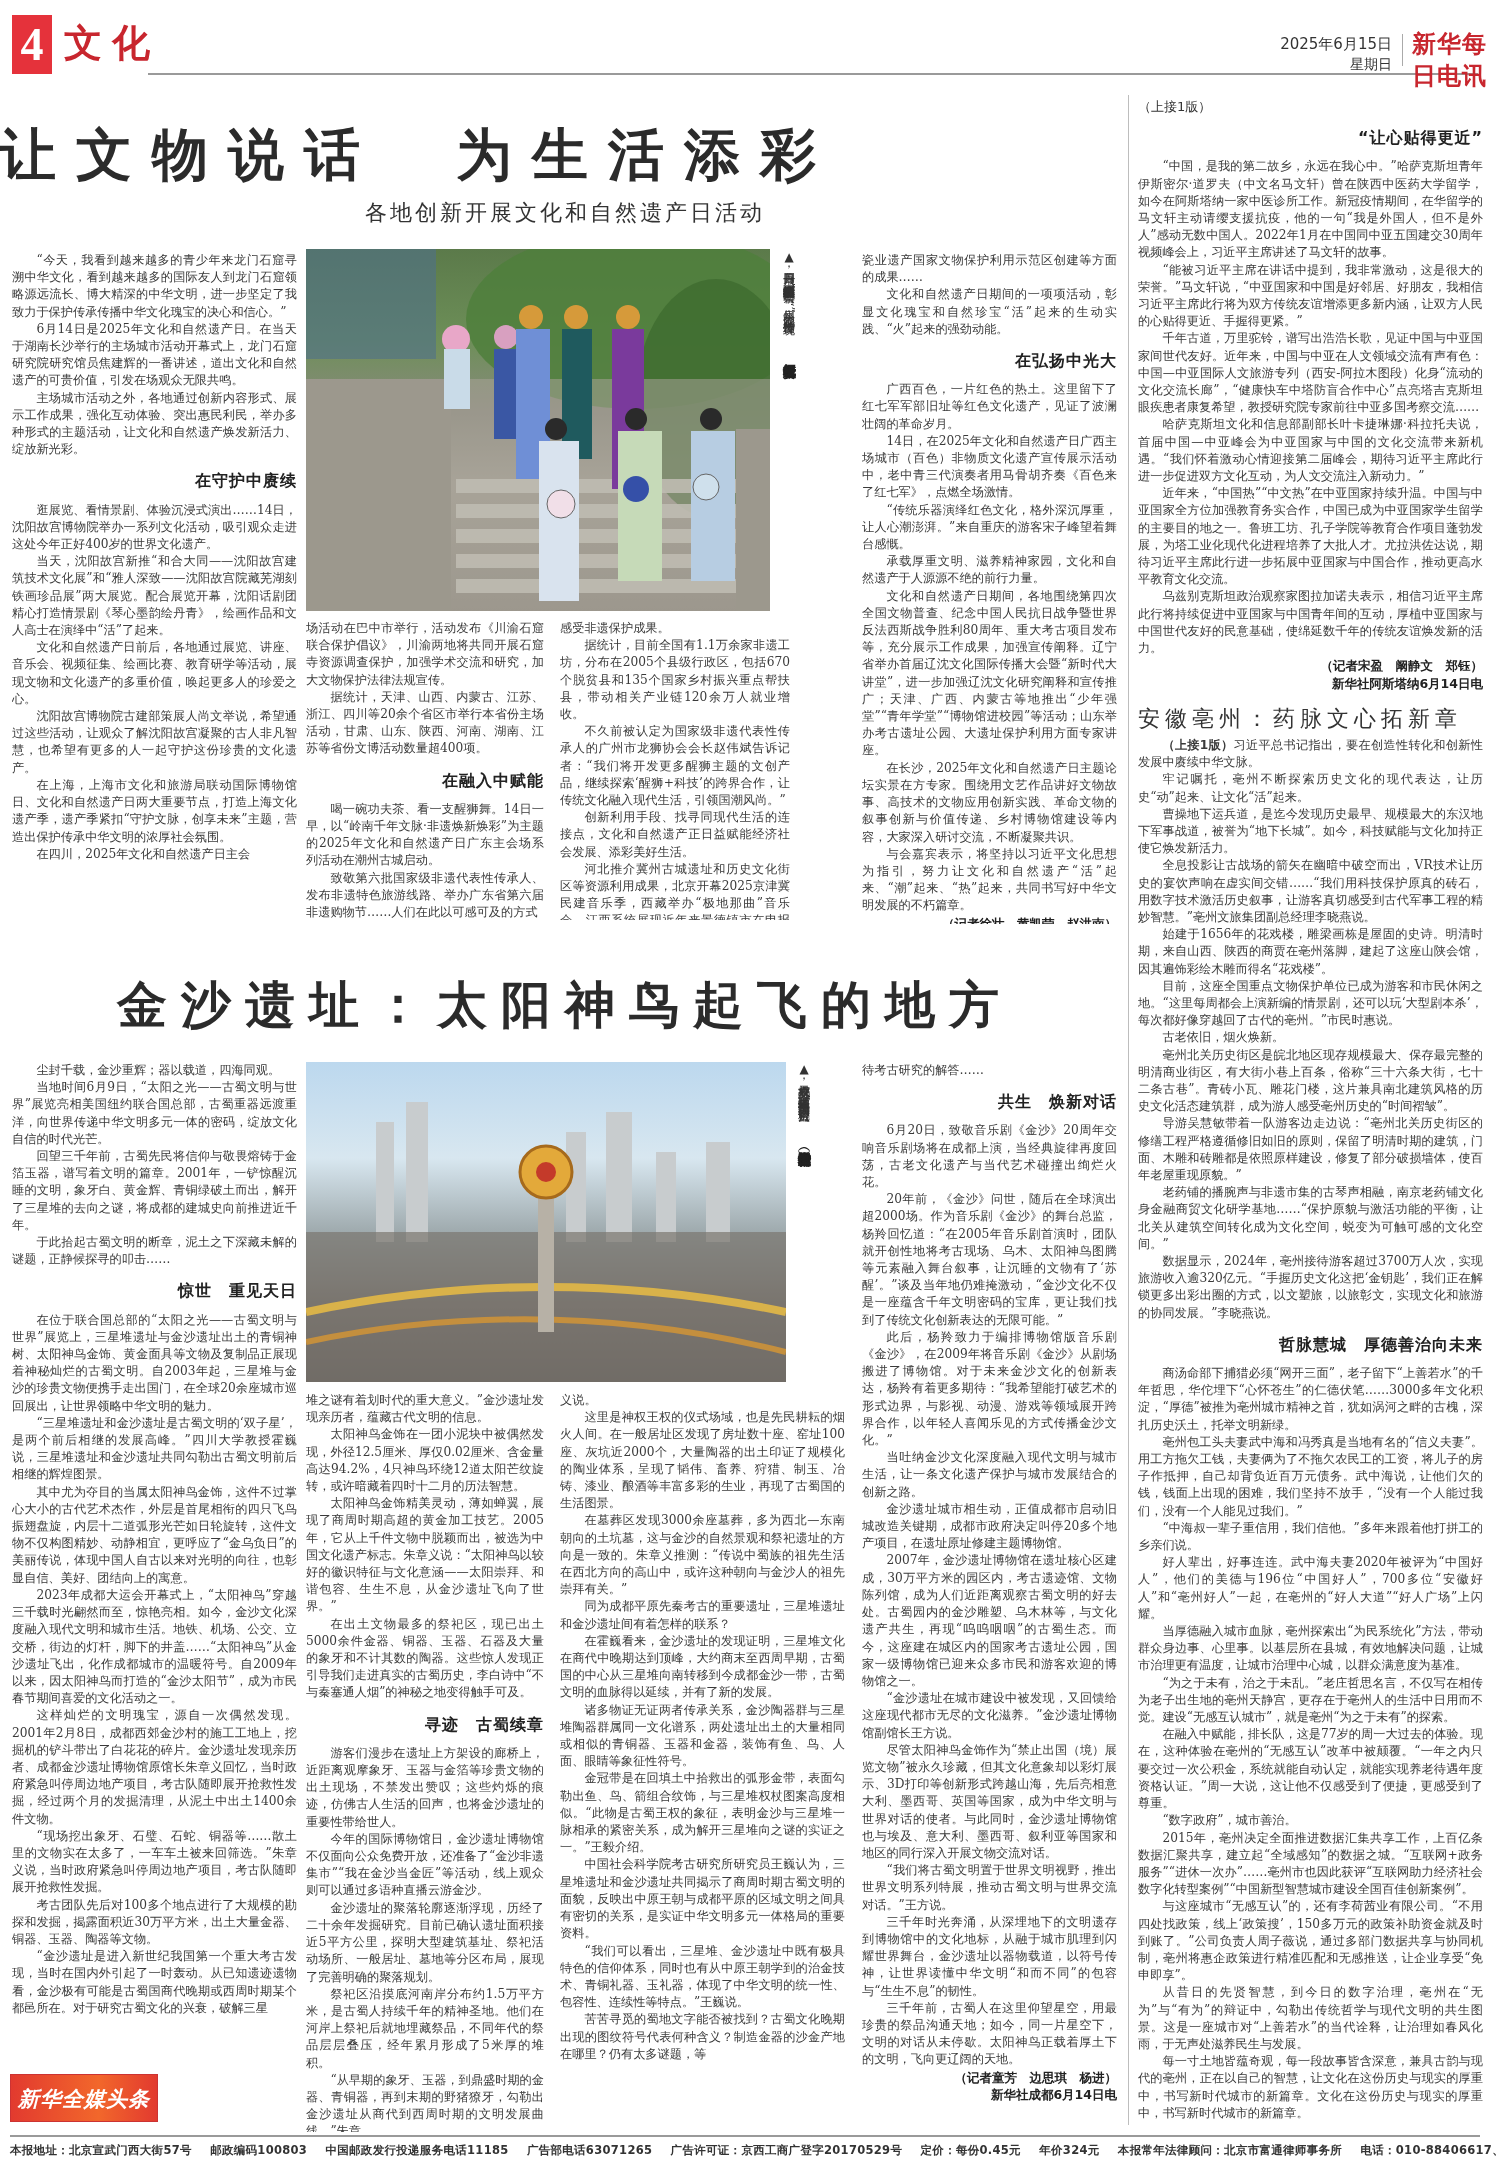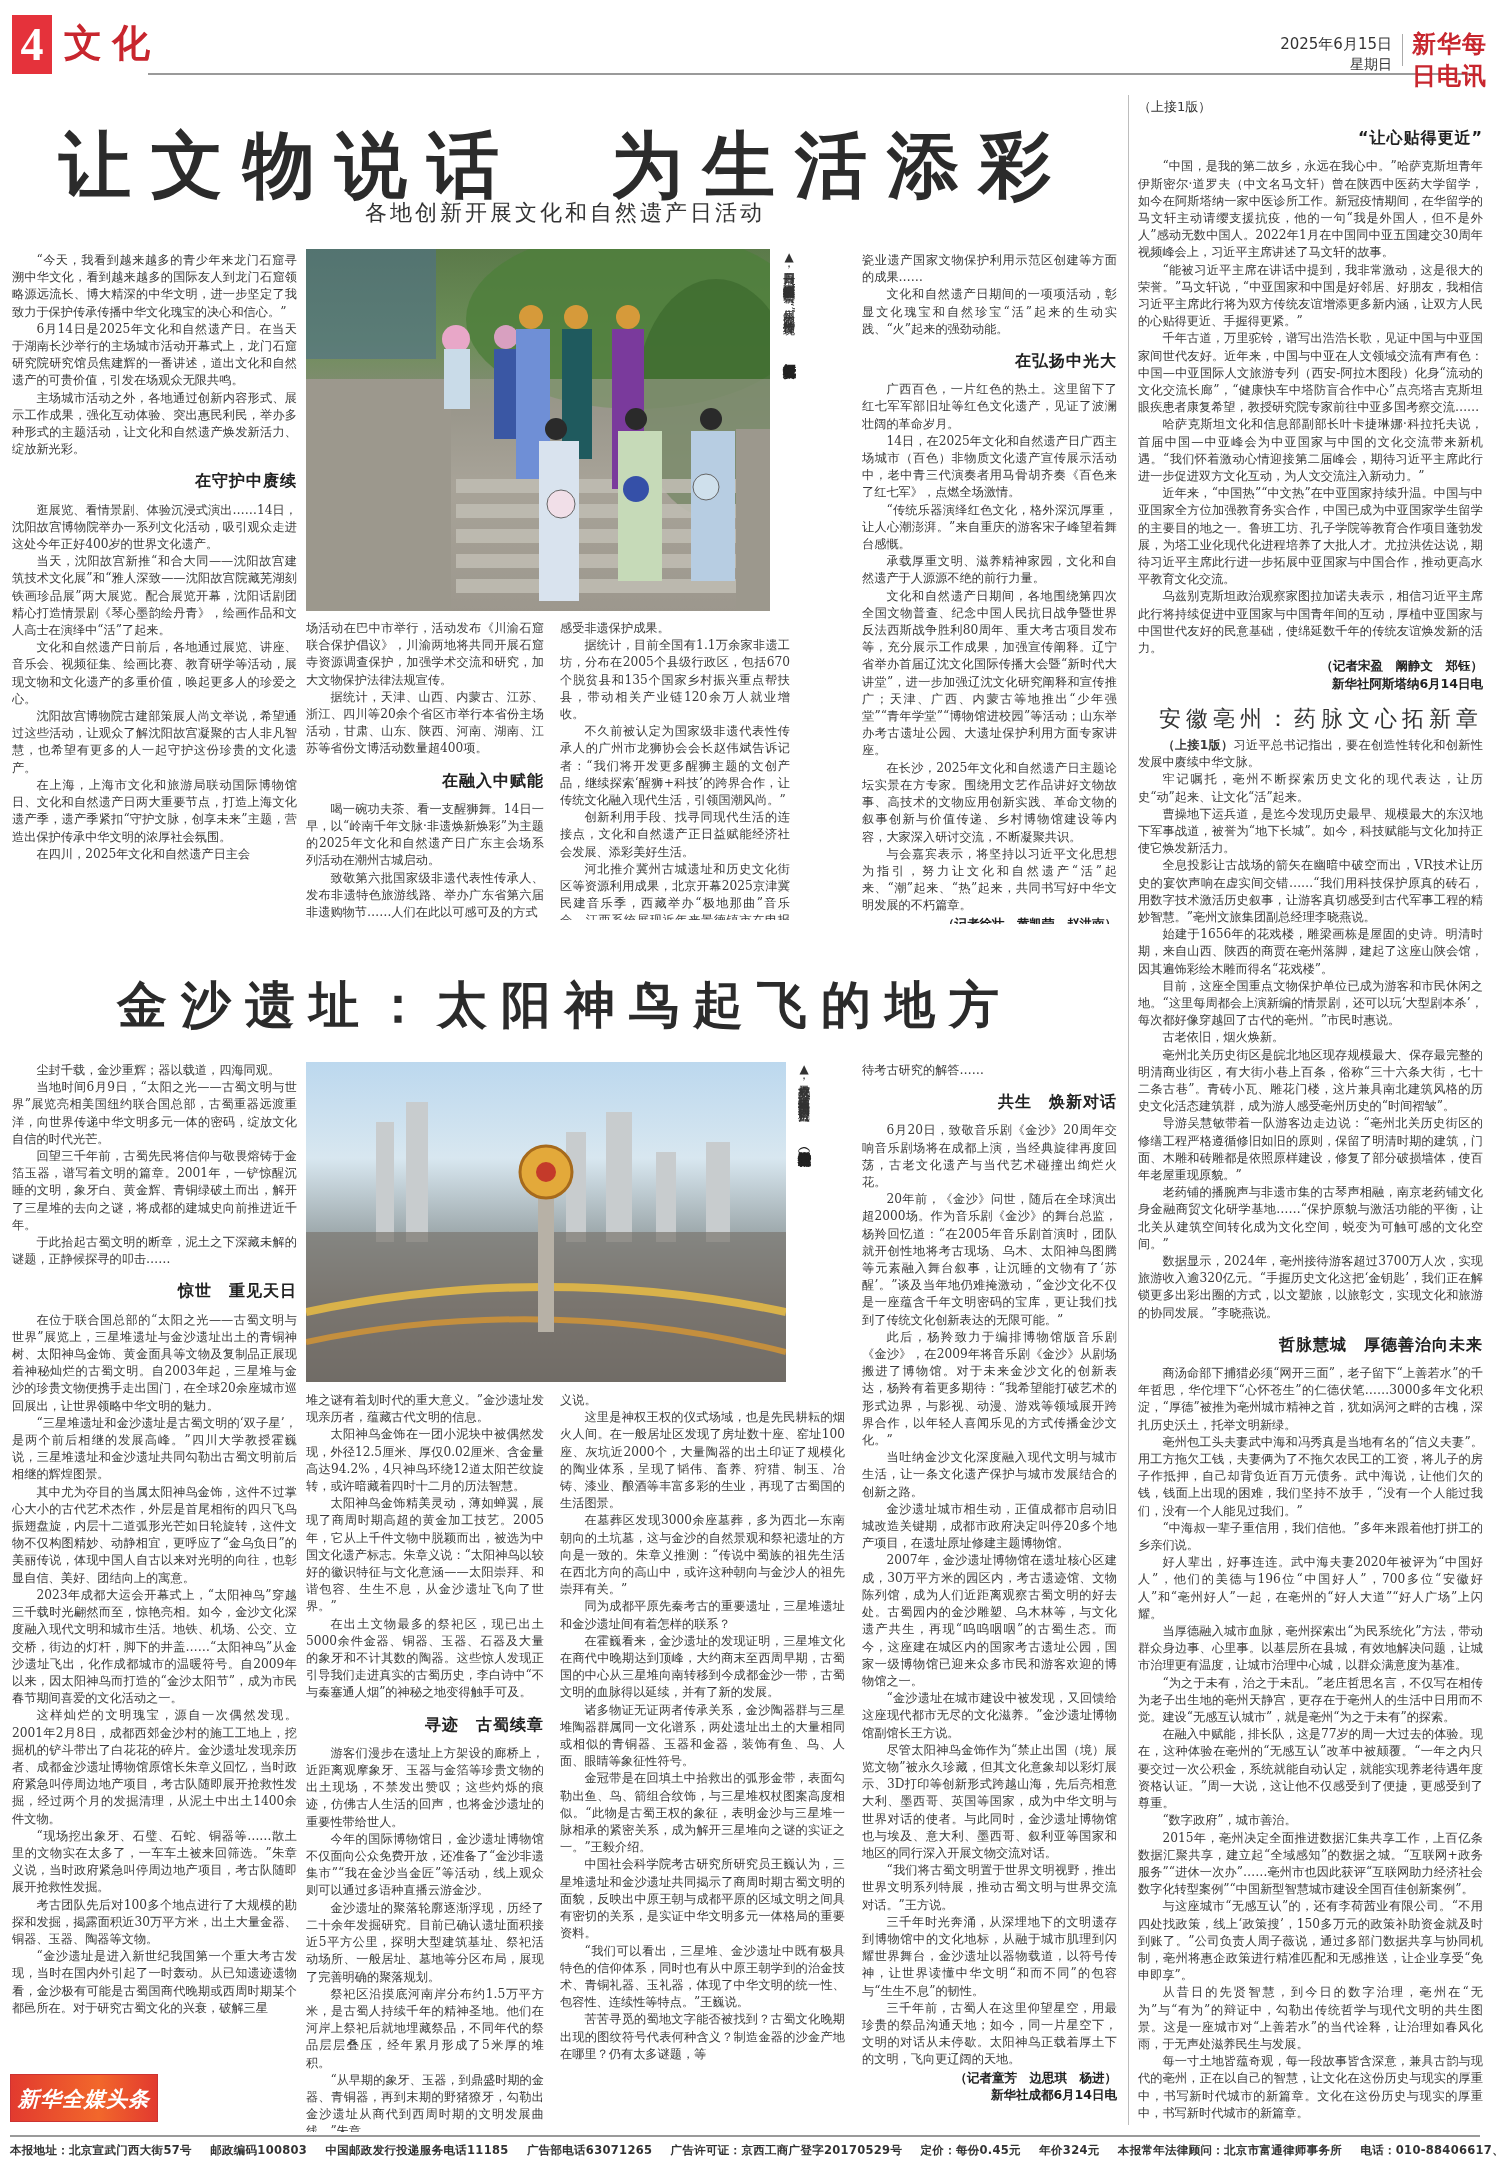--- a/index.html
+++ b/index.html
@@ -6,34 +6,34 @@
 html,body{width:1500px;height:2173px;background:#fff;overflow:hidden}
 body{font-family:"DejaVu Serif",serif;color:#2a2a2a;position:relative}
 .abs{position:absolute}
 .masthead-num{left:12px;top:15px;width:40px;height:59px;background:#e5323b;color:#fff;font-family:"Liberation Serif",serif;font-weight:bold;font-size:46px;text-align:center;line-height:59px}
 .masthead-sec{left:64px;top:18px;font-size:38px;color:#c8262e;font-weight:bold;letter-spacing:10px;font-family:"DejaVu Serif",serif}
 .masthead-rule{left:148px;top:73px;width:1330px;height:2px;background:#9a9a9a}
 .masthead-date{left:1192px;top:34px;text-align:right;width:200px;font-family:"DejaVu Sans",sans-serif;font-size:15px;color:#333;line-height:20px}
 .masthead-date .wk{font-size:14px}
 .masthead-sep{left:1402px;top:34px;width:1px;height:32px;background:#aaa}
 .masthead-brand{left:1412px;top:28px;font-size:24px;color:#c8262e;font-weight:bold;font-family:"DejaVu Serif",serif;letter-spacing:1px}
-.headline1{left:0;top:118px;width:1130px;text-align:center;font-size:72px;font-weight:bold;letter-spacing:20px;color:#2b2b2b;font-family:"DejaVu Serif",serif}
+.headline1{left:0;top:118px;width:1130px;text-align:left;font-size:56px;font-weight:bold;letter-spacing:20px;color:#2b2b2b;font-family:"DejaVu Serif",serif}
 .subhead1{left:0;top:198px;width:1130px;text-align:center;font-size:22px;color:#333;letter-spacing:3px;font-family:"DejaVu Sans",sans-serif}
 .col{font-size:12.2px;line-height:17.2px;color:#3a3a3a;text-align:justify;font-family:"DejaVu Serif",serif;overflow:hidden}
 .col p{text-indent:2em}
 .col p.noind{text-indent:0}
 .col h3{text-align:right;font-family:"DejaVu Sans",sans-serif;font-weight:bold;font-size:16px;color:#222;margin:14px 0 12px;letter-spacing:1px}
 .col .byline{text-align:right;font-family:"DejaVu Sans",sans-serif;font-weight:bold;font-size:12.5px;color:#222;text-indent:0}
 .photo1{left:306px;top:249px;width:464px;height:362px;overflow:hidden;background:linear-gradient(180deg,#5b7a4a 0%,#6d8f58 25%,#8a8a7e 45%,#a9a59a 65%,#8f8b82 100%)}
 .vcap{writing-mode:vertical-rl;font-size:12px;line-height:18px;color:#333;font-family:"DejaVu Serif",serif}
 .vcap .credit{font-family:"DejaVu Sans",sans-serif;font-weight:bold;font-size:13px;color:#222;margin-top:26px}
 .rule-v{width:1px;background:#bdbdbd}
 .headline2{left:0;top:972px;width:1130px;text-align:center;font-size:50px;font-weight:bold;letter-spacing:14px;color:#2b2b2b;font-family:"DejaVu Serif",serif}
 .photo2{left:306px;top:1062px;width:480px;height:320px;overflow:hidden;background:linear-gradient(180deg,#bcd8ee 0%,#d8e7f0 30%,#9aa5a8 55%,#7a7470 75%,#5a5452 100%)}
-.right-col h2{text-align:right;font-family:"DejaVu Sans",sans-serif;font-size:22px;font-weight:normal;letter-spacing:5px;color:#333;margin:18px 0 10px}
+.right-col h2{text-align:left;font-family:"DejaVu Sans",sans-serif;font-size:22px;font-weight:normal;letter-spacing:5px;color:#333;margin:18px 0 10px}
 .footer-rule{left:10px;top:2135px;width:1470px;height:2px;background:#9a9a9a}
 .footer{left:10px;top:2143px;width:1480px;font-family:"DejaVu Sans",sans-serif;font-size:11.5px;color:#333;font-weight:bold;white-space:nowrap;letter-spacing:0.3px}
 .footer span{margin-right:14px}
 .badge{left:10px;top:2074px;width:148px;height:48px;background:linear-gradient(90deg,#e23a2f,#f2672b 60%,#e23a2f);color:#fff;font-family:"DejaVu Sans",sans-serif;font-weight:bold;font-style:italic;font-size:21px;text-align:center;line-height:48px;letter-spacing:1px;border:1px solid #c33}
 </style>
 </head>
 <body>
 
 <div class="abs masthead-num">4</div>
 <div class="abs masthead-sec">文化</div>

